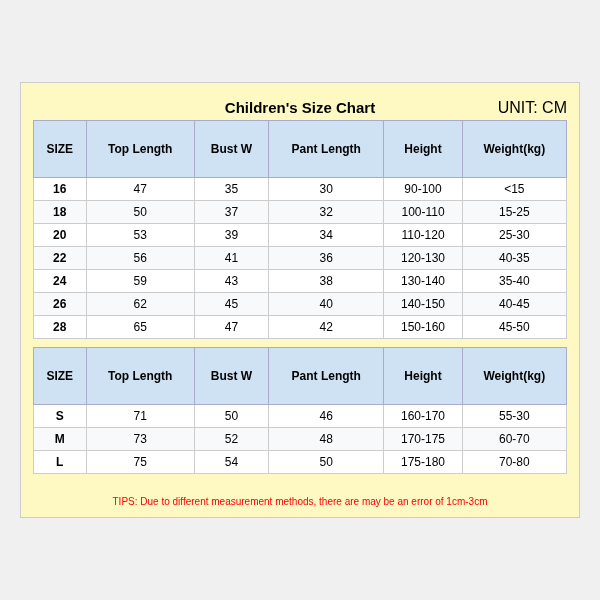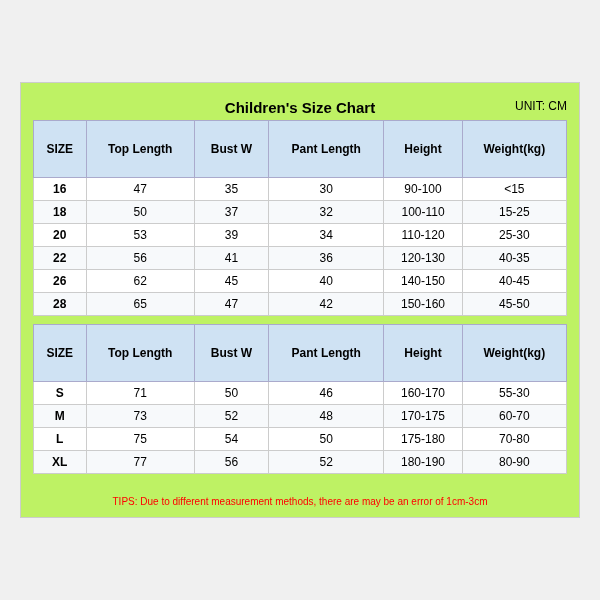--- a/index.html
+++ b/index.html
@@ -6,37 +6,37 @@
     body {
       background: #f0f0f0;
       display: flex;
       justify-content: center;
       align-items: center;
       width: 600px;
       height: 600px;
       font-family: Arial, sans-serif;
     }
     .chart-container {
-      background: #bef264;
+      background: #fef9c3;
       border: 1px solid #ccc;
       width: 560px;
       padding: 10px 12px;
     }
     .section-title {
       text-align: center;
       font-size: 15px;
       font-weight: bold;
       padding: 6px 0 4px 0;
       position: relative;
     }
     .unit-label {
       position: absolute;
       right: 0;
       top: 6px;
-      font-size: 12px;
+      font-size: 16px;
       font-weight: normal;
     }
     table {
       width: 100%;
       border-collapse: collapse;
       font-size: 12px;
     }
     th {
       background: #cfe2f3;
       border: 1px solid #aac;
@@ -113,20 +113,28 @@
         </tr>
         <tr>
           <td>22</td>
           <td>56</td>
           <td>41</td>
           <td>36</td>
           <td>120-130</td>
           <td>40-35</td>
         </tr>
         <tr>
+          <td>24</td>
+          <td>59</td>
+          <td>43</td>
+          <td>38</td>
+          <td>130-140</td>
+          <td>35-40</td>
+        </tr>
+        <tr>
           <td>26</td>
           <td>62</td>
           <td>45</td>
           <td>40</td>
           <td>140-150</td>
           <td>40-45</td>
         </tr>
         <tr>
           <td>28</td>
           <td>65</td>
@@ -169,25 +177,17 @@
           <td>60-70</td>
         </tr>
         <tr>
           <td>L</td>
           <td>75</td>
           <td>54</td>
           <td>50</td>
           <td>175-180</td>
           <td>70-80</td>
         </tr>
-        <tr>
-          <td>XL</td>
-          <td>77</td>
-          <td>56</td>
-          <td>52</td>
-          <td>180-190</td>
-          <td>80-90</td>
-        </tr>
       </tbody>
   </table>
 
   <div class="tips">TIPS: Due to different measurement methods, there are may be an error of 1cm-3cm</div>
 </div>
 
 </body></html>

